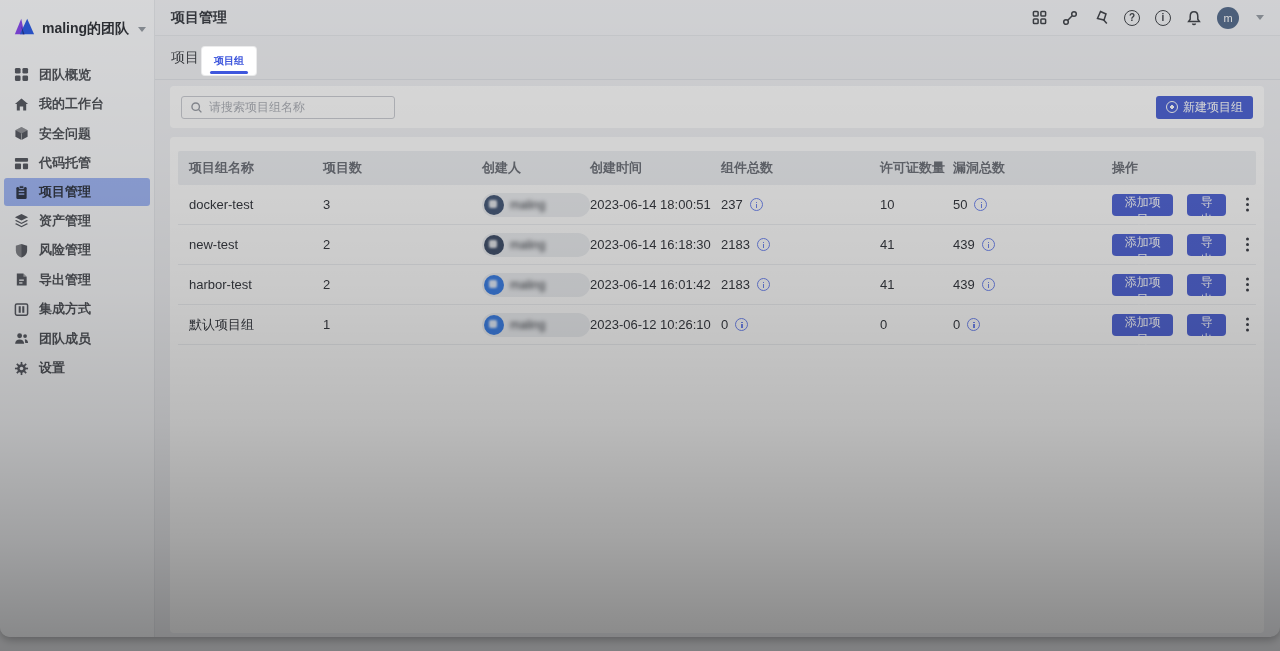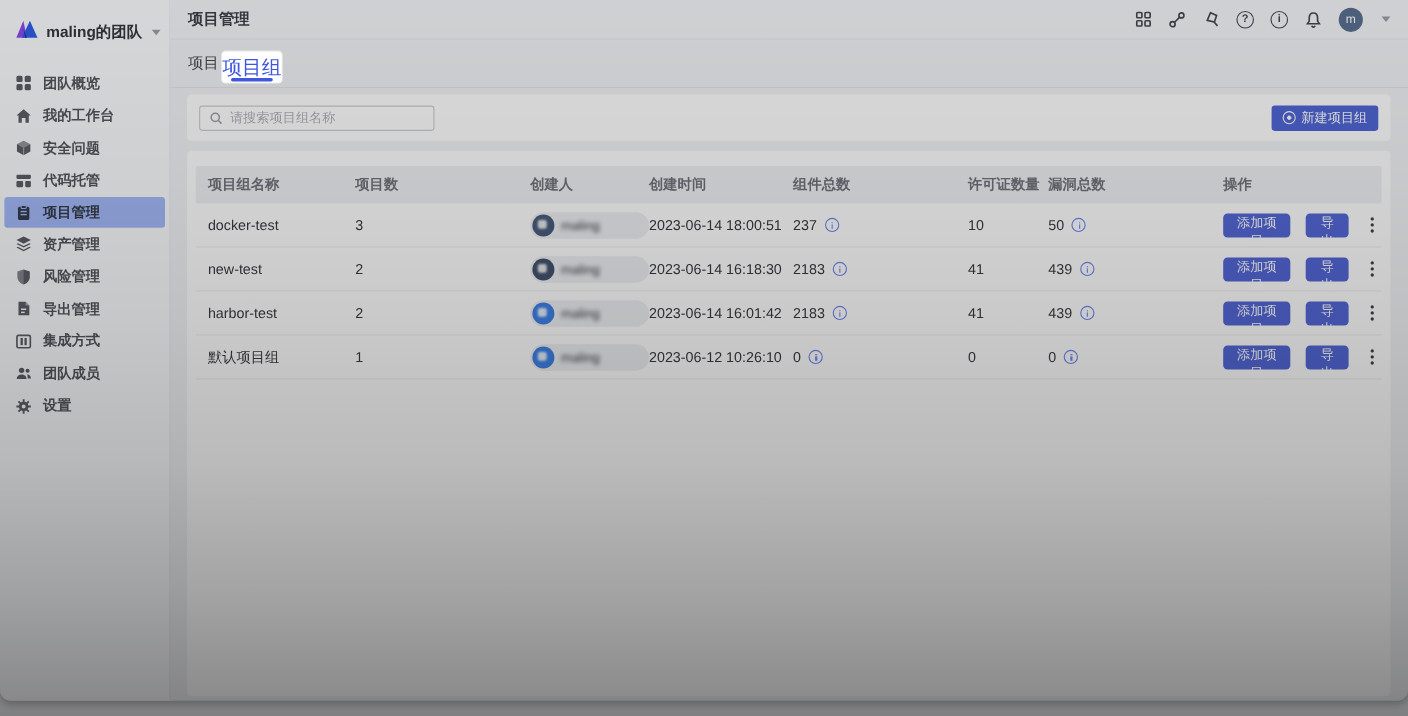--- a/index.html
+++ b/index.html
@@ -89,21 +89,21 @@
 
   
   .dim-overlay { position:absolute; left:0; top:0; width:1280px; height:651px; z-index:50;
     pointer-events:none;
     background:linear-gradient(180deg,
       rgba(0,0,0,0.150) 0%, rgba(0,0,0,0.175) 25%, rgba(0,0,0,0.210) 45%,
       rgba(0,0,0,0.270) 65%, rgba(0,0,0,0.360) 83%, rgba(0,0,0,0.470) 100%); }
   .spotlight-tab { position:absolute; left:202px; top:47px; width:54px; height:28px; z-index:60;
     background:#ffffff; border-radius:3px; display:flex; align-items:center; justify-content:center;
     cursor:pointer; box-shadow:0 0 0 1px rgba(255,255,255,.6); }
-  .spotlight-tab .lbl { font-size:18px; font-weight:400; color:#3f57dd; }
+  .spotlight-tab .lbl { font-size:10px; font-weight:700; color:#3f57dd; }
   .spotlight-tab .underline { position:absolute; left:8px; right:8px; bottom:1px; height:3px;
     border-radius:2px; background:#3f57dd; }
 </style>
 </head>
 <body>
 
 <div class="app">
 
   <aside class="sidebar">
     <div class="team-row">

